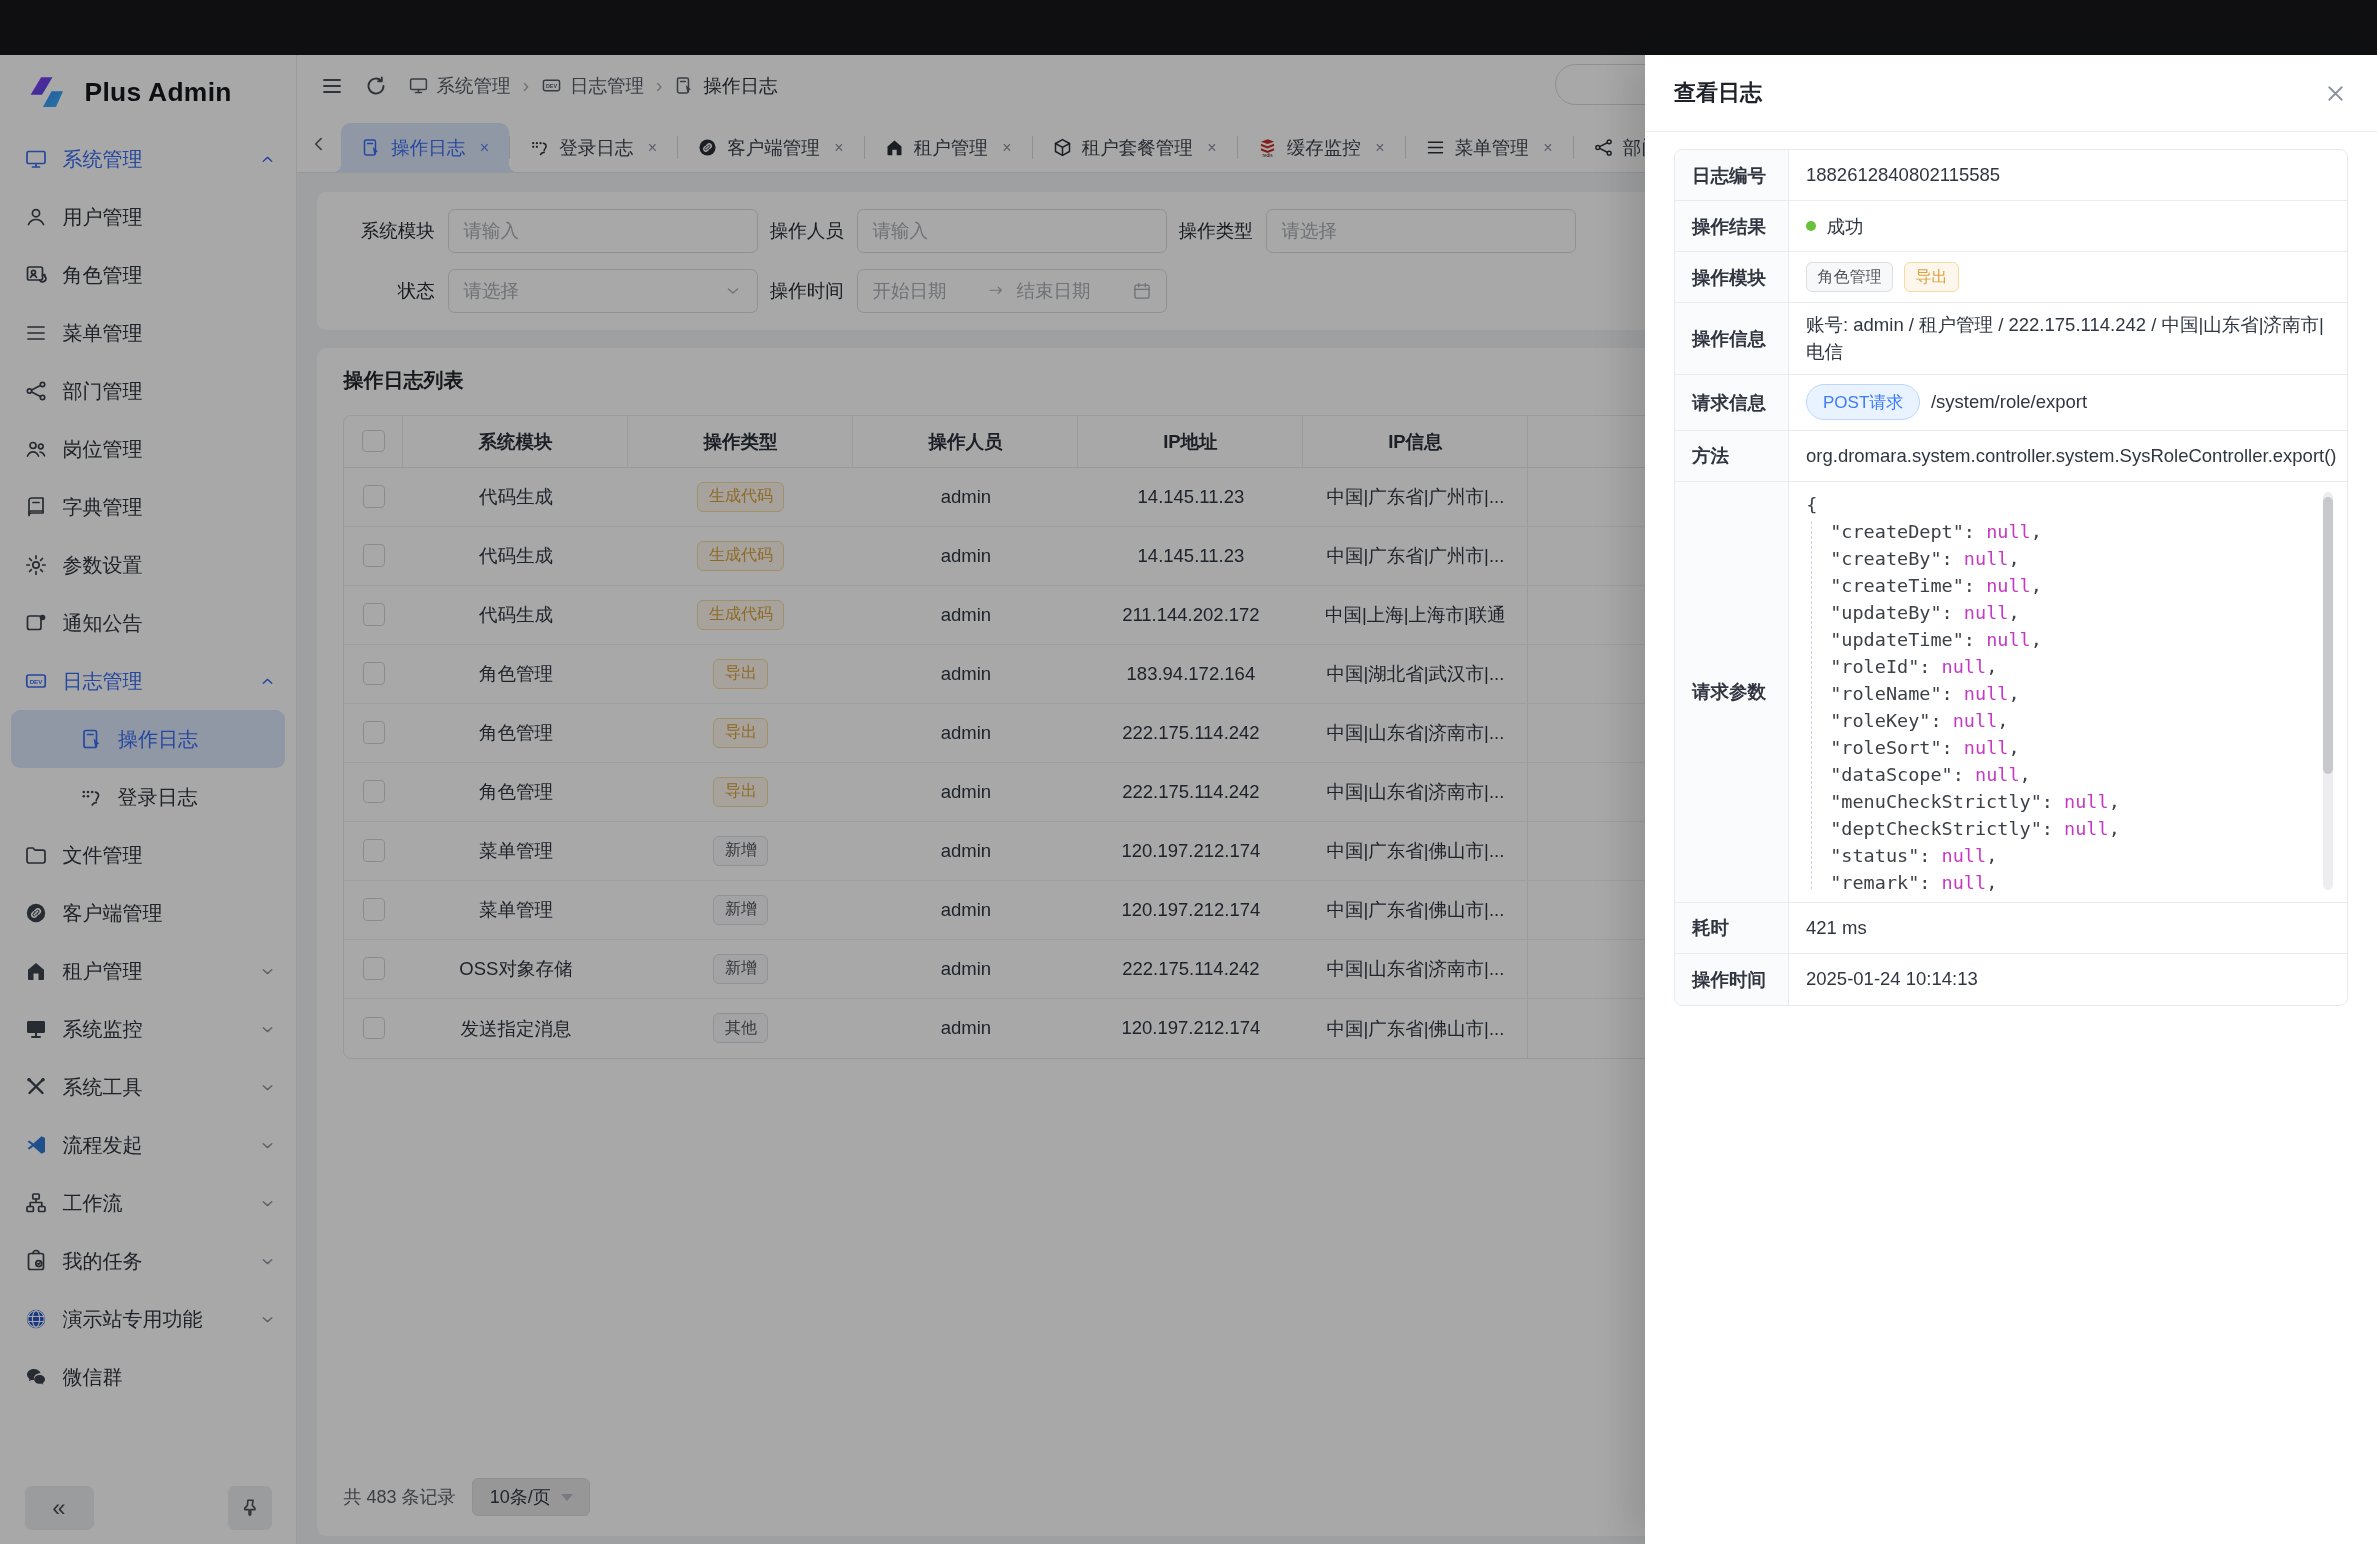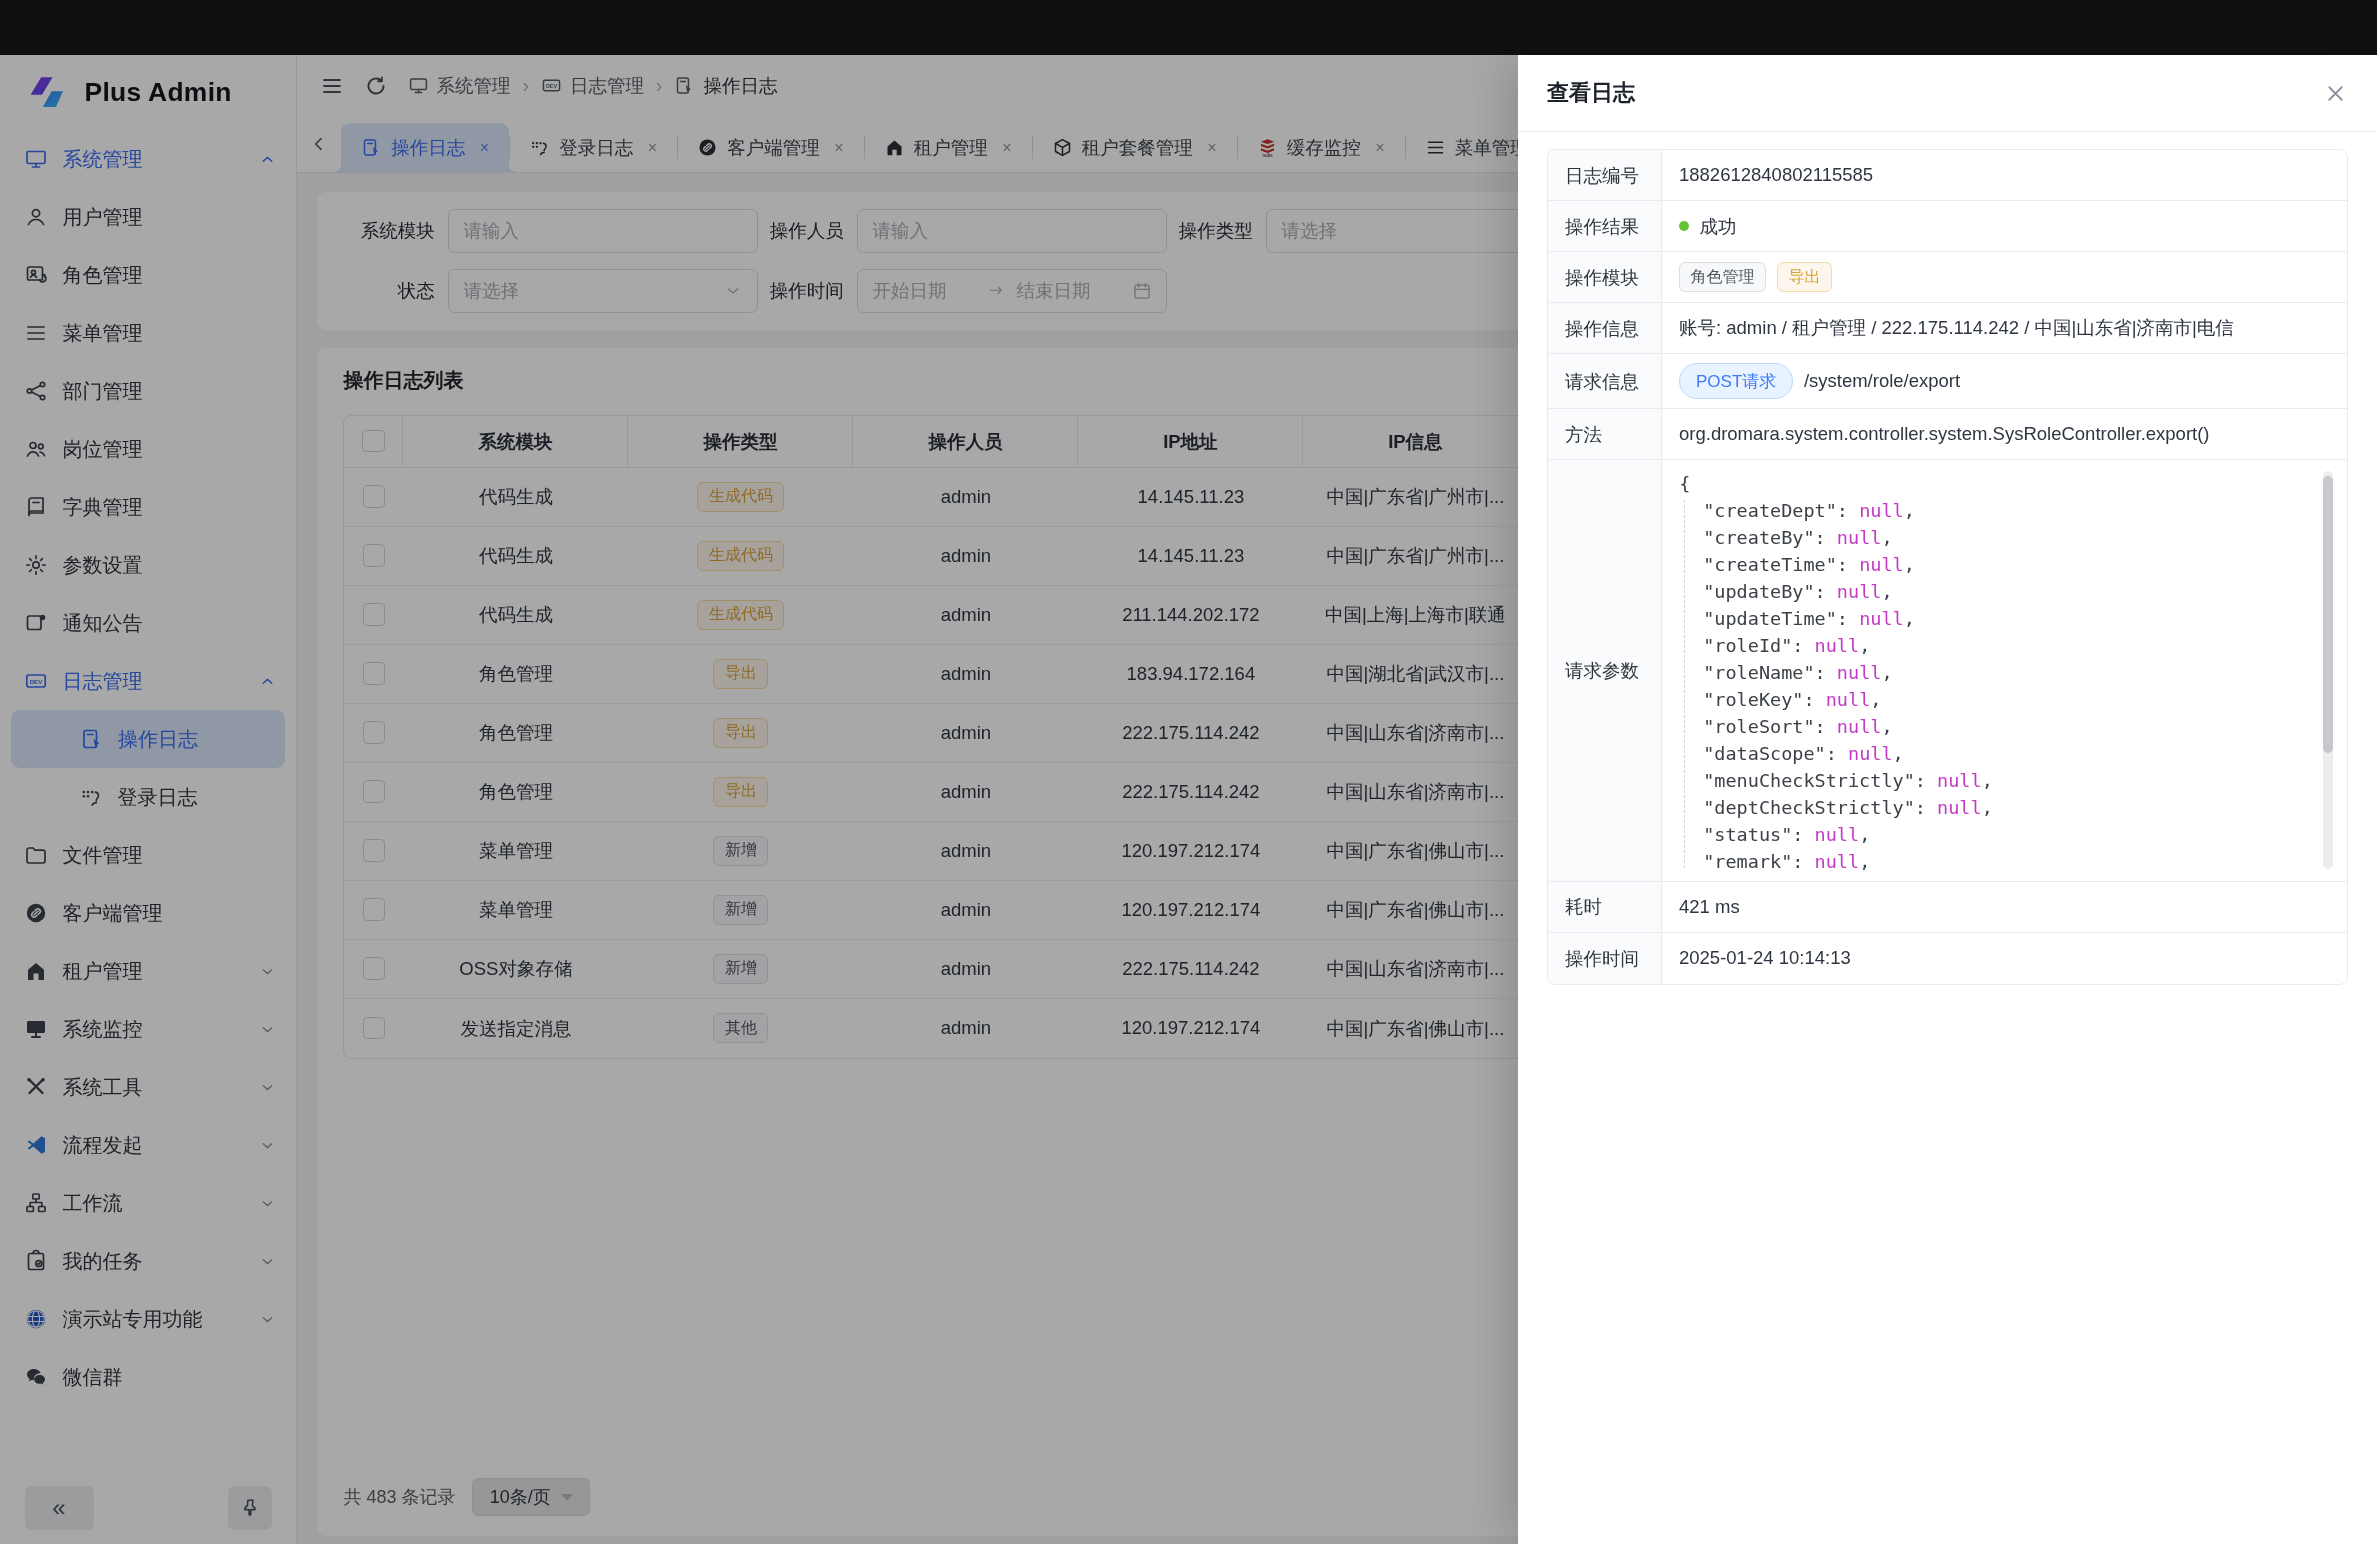--- a/index.html
+++ b/index.html
@@ -96,29 +96,29 @@
   .tag.warning { background:#fdf6ec; border:1.3px solid #f3dca2; color:#dia23c; color:#d9a23c; }
   .tag.info { background:#f7f8fa; border:1.3px solid #dcdee2; color:#51565e; }
   .pagination { margin-top:auto; display:flex; align-items:center; gap:17px; font-size:18px; color:#5b6168; padding-bottom:4px; flex:none; }
   .psel { width:118px; height:38px; border:1.3px solid #d9dce1; border-radius:6px; display:flex; align-items:center; justify-content:center; gap:10.6px; color:#2f3642; cursor:pointer; background:#e5e5e5; }
   .psel .caret { width:0; height:0; border-left:6px solid transparent; border-right:6px solid transparent; border-top:7.3px solid #b6bac1; }
 
   
   .mask { position:fixed; inset:0; background:rgba(0,0,0,.34); z-index:40; }
 
   
-  .drawer { position:fixed; top:55px; right:0; width:859px; height:calc(100% - 55px); background:#fff; z-index:50; box-shadow:-16px 0 42px rgba(0,0,0,.14); display:flex; flex-direction:column; }
+  .drawer { position:fixed; top:55px; right:0; width:732px; height:calc(100% - 55px); background:#fff; z-index:50; box-shadow:-16px 0 42px rgba(0,0,0,.14); display:flex; flex-direction:column; }
   .d-head { height:77px; flex:none; display:flex; align-items:center; justify-content:space-between; padding:0 29px; border-bottom:0.7px solid #ebedf0; }
   .d-title { font-size:22px; font-weight:600; color:#1d2129; }
   .d-close { width:25px; height:25px; color:#8b919c; cursor:pointer; }
   .d-body { flex:1; min-height:0; padding:17px 29px; overflow:hidden; }
   .desc { border:0.7px solid #e8eaee; border-radius:8px; overflow:hidden; }
   .drow { display:flex; border-bottom:0.7px solid #e8eaee; min-height:51px; }
   .drow:last-child { border-bottom:none; }
-  .dlabel { width:114px; flex:none; background:#fafbfc; border-right:0.7px solid #e8eaee; display:flex; align-items:center; padding-left:17px; font-size:18.5px; color:#303540; }
+  .dlabel { width:114px; flex:none; background:#fafbfc; border-right:0.7px solid #e8eaee; display:flex; align-items:center; padding-left:17px; font-size:18.5px; color:#303540;font-weight:bold; }
   .dval { flex:1; min-width:0; display:flex; align-items:center; gap:10.6px; padding:9.2px 17px; font-size:18.5px; color:#2f3642; }
   .dval.wrapv { line-height:26.4px; }
   .dot { width:10px; height:10px; border-radius:50%; background:#67c23a; flex:none; }
   .tag.post { background:#e9f2ff; border:1.3px solid #bcd6ff; color:#3e7bfa; border-radius:19px; height:36px; padding:0 16px; font-size:17px; }
   .req-path { color:#2f3642; }
 
   .code-val { align-items:flex-start; padding:9.2px 13.2px 9.2px 9.2px; }
   .code { position:relative; width:100%; height:402px; overflow:hidden; font-family:"DejaVu Sans Mono","Liberation Mono",monospace; font-size:18.5px; line-height:27px; color:#3c4047; }
   .code::before { content:''; position:absolute; left:12.5px; top:30px; bottom:4px; border-left:1.3px dashed #ccd4df; }
   .cl { white-space:pre; }

